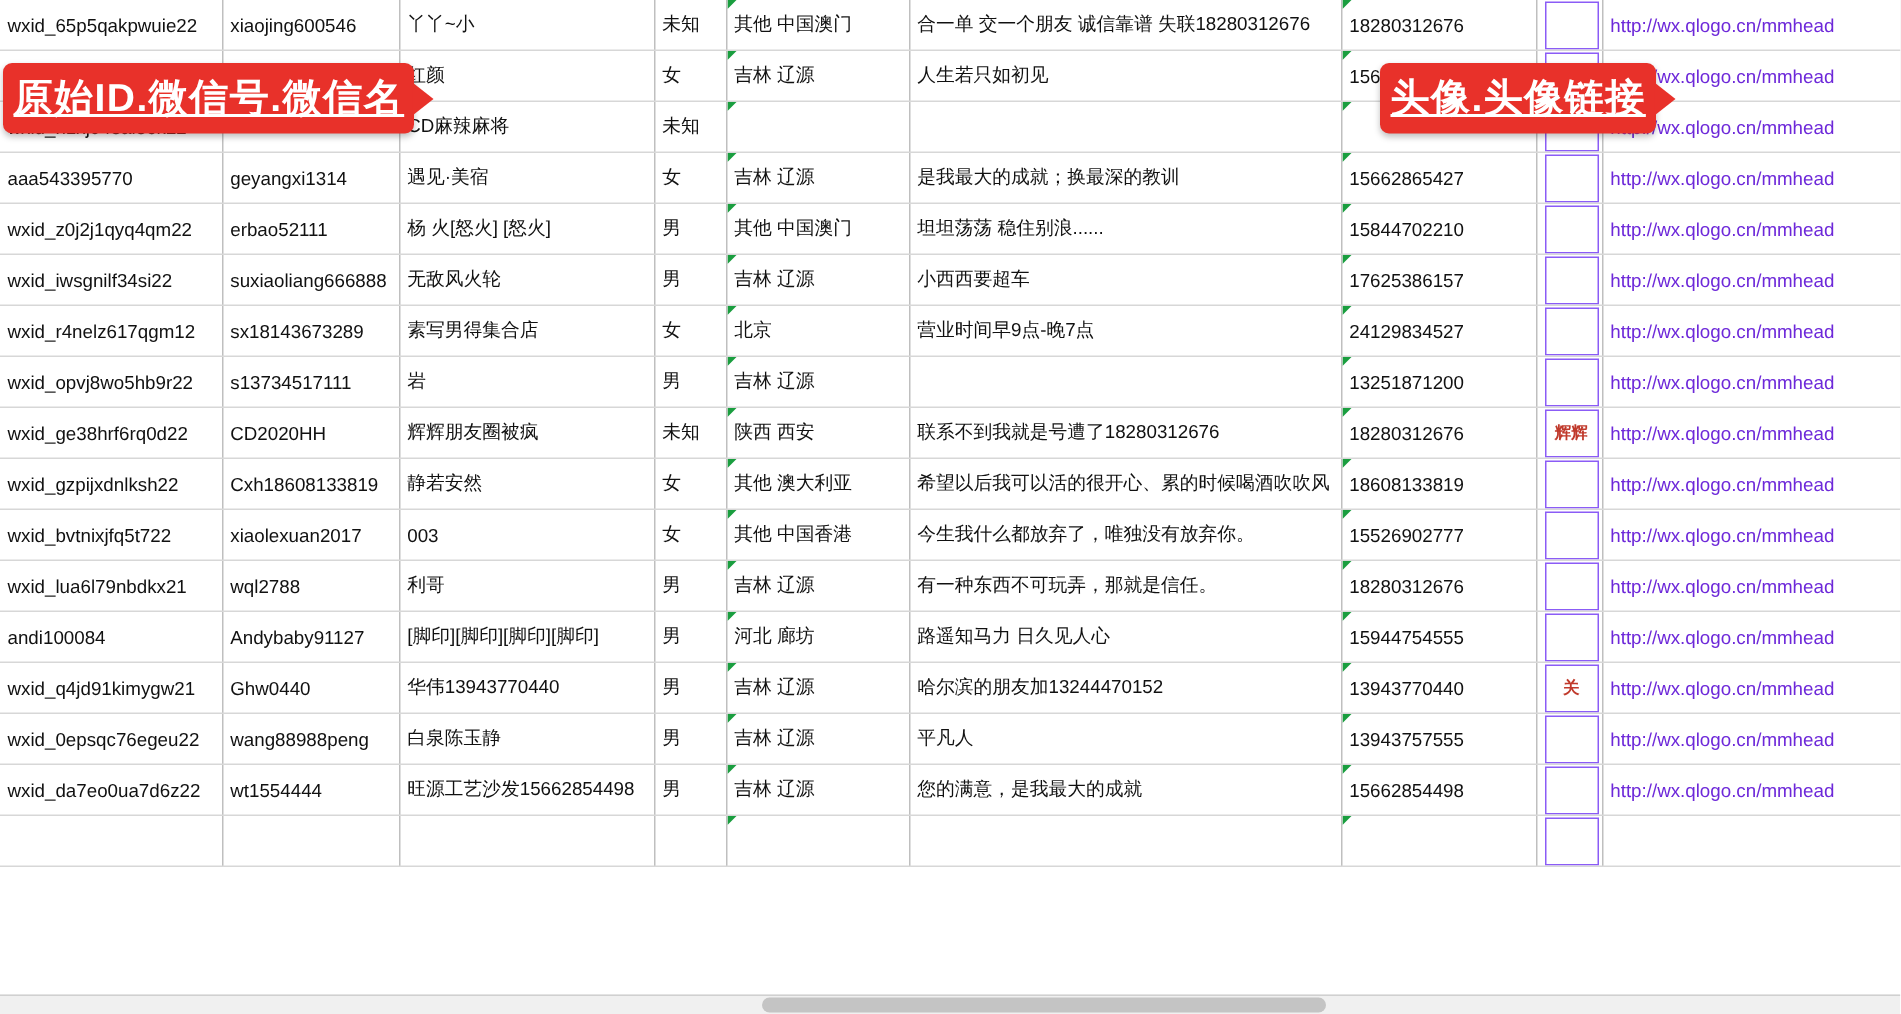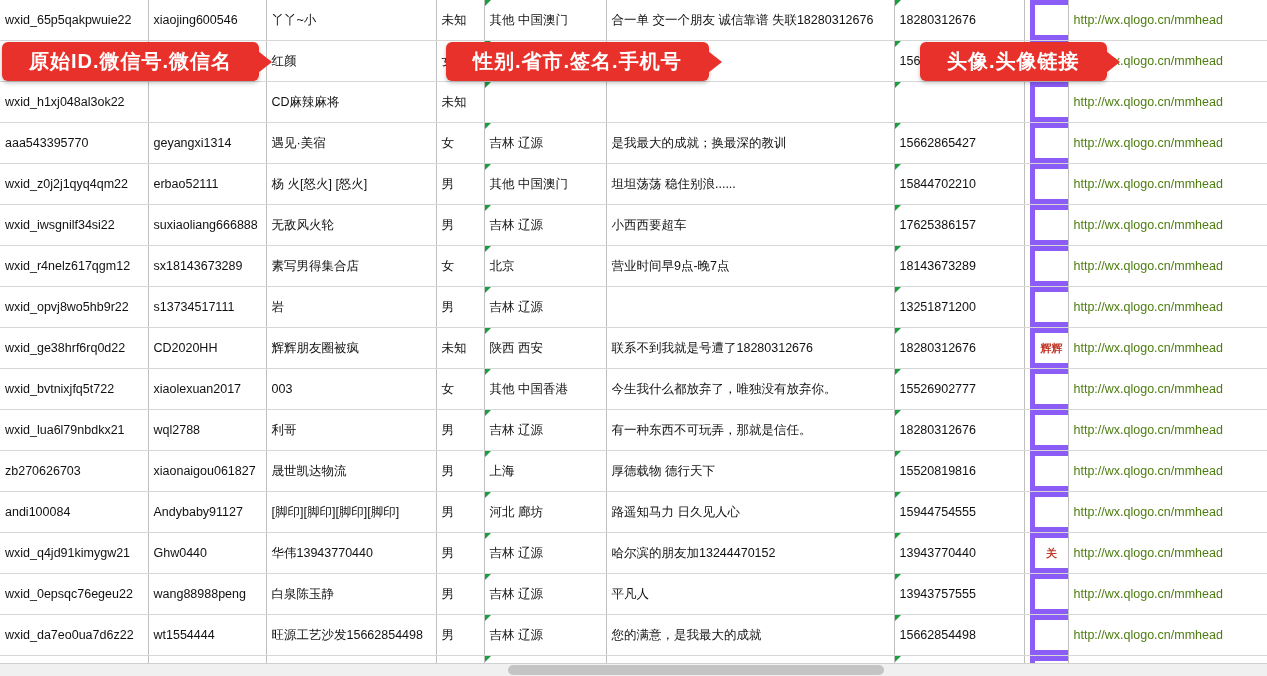--- a/index.html
+++ b/index.html
@@ -37,21 +37,21 @@
   col.c-gender   { width: 48px; }
   col.c-region   { width: 122px; }
   col.c-sign     { width: 288px; }
   col.c-phone    { width: 130px; }
   col.c-avatar   { width: 44px; }
   col.c-link     { width: 199px; }
 
   .cell-origin { padding-left: 3px; margin-top: 43px; }
   .cell-gender { text-align: left; }
   .cell-phone  { text-align: left; }
-  .cell-link   { color: #4d7c0f; }
+  .cell-link   { color: #6d28d9; }
 
   
   td.cell-region { position: relative; }
   td.cell-region::before {
     content: "";
     position: absolute;
     left: 0; top: 0;
     border-top: 6px solid #1a9e3f;
     border-right: 6px solid transparent;
   }
@@ -63,47 +63,48 @@
     border-top: 6px solid #1a9e3f;
     border-right: 6px solid transparent;
   }
 
   
   .avatar {
     width: 34px;
     height: 30px;
     display: block;
     margin: 0 auto;
-    border: 5px solid #8b5cf6;
+    border: 1px solid #8b5cf6;
     background-size: cover;
     position: relative;
     overflow: hidden;
   }
   .av-text {
     font-size: 11px;
     line-height: 30px;
     text-align: center;
     color: #c0392b;
     font-weight: bold;
   }
 
   
   .callout {
     position: absolute;
     display: flex;
     align-items: center;
     background: #e8312a;
     color: #ffffff;
     font-weight: bold;
-    font-size: 20px;
+    font-size: 26px;
     letter-spacing: 1px;
-    padding: 6px 27px;
+    padding: 6px 7px;
     border-radius: 6px;
     box-shadow: 0 2px 4px rgba(0,0,0,0.25);
     white-space: nowrap;
+    text-decoration: underline;
   }
   .callout::after {
     content: "";
     position: absolute;
     right: -13px;
     top: 50%;
     transform: translateY(-50%);
     border-left: 14px solid #e8312a;
     border-top: 11px solid transparent;
     border-bottom: 11px solid transparent;
@@ -228,21 +229,21 @@
           </td>
         <td class="cell-link">http://wx.qlogo.cn/mmhead</td>
       </tr>
       <tr>
         <td class="cell-origin">wxid_r4nelz617qgm12</td>
         <td class="cell-wxid">sx18143673289</td>
         <td class="cell-name">素写男得集合店</td>
         <td class="cell-gender">女</td>
         <td class="cell-region">北京</td>
         <td class="cell-sign">营业时间早9点-晚7点</td>
-        <td class="cell-phone">18143673289</td>
+        <td class="cell-phone">24129834527</td>
         <td class="cell-avatar">
             <span class="avatar av-text"></span>
           </td>
         <td class="cell-link">http://wx.qlogo.cn/mmhead</td>
       </tr>
       <tr>
         <td class="cell-origin">wxid_opvj8wo5hb9r22</td>
         <td class="cell-wxid">s13734517111</td>
         <td class="cell-name">岩</td>
         <td class="cell-gender">男</td>
@@ -261,53 +262,53 @@
         <td class="cell-gender">未知</td>
         <td class="cell-region">陕西 西安</td>
         <td class="cell-sign">联系不到我就是号遭了18280312676</td>
         <td class="cell-phone">18280312676</td>
         <td class="cell-avatar">
             <span class="avatar av-text">辉辉</span>
           </td>
         <td class="cell-link">http://wx.qlogo.cn/mmhead</td>
       </tr>
       <tr>
+        <td class="cell-origin">wxid_gzpijxdnlksh22</td>
+        <td class="cell-wxid">Cxh18608133819</td>
+        <td class="cell-name">静若安然</td>
+        <td class="cell-gender">女</td>
+        <td class="cell-region">其他 澳大利亚</td>
+        <td class="cell-sign">希望以后我可以活的很开心、累的时候喝酒吹吹风</td>
+        <td class="cell-phone">18608133819</td>
+        <td class="cell-avatar">
+            <span class="avatar av-text"></span>
+          </td>
+        <td class="cell-link">http://wx.qlogo.cn/mmhead</td>
+      </tr>
+      <tr>
         <td class="cell-origin">wxid_bvtnixjfq5t722</td>
         <td class="cell-wxid">xiaolexuan2017</td>
         <td class="cell-name">003</td>
         <td class="cell-gender">女</td>
         <td class="cell-region">其他 中国香港</td>
         <td class="cell-sign">今生我什么都放弃了，唯独没有放弃你。</td>
         <td class="cell-phone">15526902777</td>
         <td class="cell-avatar">
             <span class="avatar av-text"></span>
           </td>
         <td class="cell-link">http://wx.qlogo.cn/mmhead</td>
       </tr>
       <tr>
         <td class="cell-origin">wxid_lua6l79nbdkx21</td>
         <td class="cell-wxid">wql2788</td>
         <td class="cell-name">利哥</td>
         <td class="cell-gender">男</td>
         <td class="cell-region">吉林 辽源</td>
         <td class="cell-sign">有一种东西不可玩弄，那就是信任。</td>
         <td class="cell-phone">18280312676</td>
-        <td class="cell-avatar">
-            <span class="avatar av-text"></span>
-          </td>
-        <td class="cell-link">http://wx.qlogo.cn/mmhead</td>
-      </tr>
-      <tr>
-        <td class="cell-origin">zb270626703</td>
-        <td class="cell-wxid">xiaonaigou061827</td>
-        <td class="cell-name">晟世凯达物流</td>
-        <td class="cell-gender">男</td>
-        <td class="cell-region">上海</td>
-        <td class="cell-sign">厚德载物 德行天下</td>
-        <td class="cell-phone">15520819816</td>
         <td class="cell-avatar">
             <span class="avatar av-text"></span>
           </td>
         <td class="cell-link">http://wx.qlogo.cn/mmhead</td>
       </tr>
       <tr>
         <td class="cell-origin">andi100084</td>
         <td class="cell-wxid">Andybaby91127</td>
         <td class="cell-name">[脚印][脚印][脚印][脚印]</td>
         <td class="cell-gender">男</td>
@@ -368,20 +369,19 @@
         <td class="cell-phone"></td>
         <td class="cell-avatar">
             <span class="avatar av-text"></span>
           </td>
         <td class="cell-link"></td>
       </tr>
     </tbody>
   </table>
 
   <div class="callout" id="callout-1">原始ID.微信号.微信名</div>
-  <div class="callout" id="callout-2">性别.省市.签名.手机号</div>
   <div class="callout" id="callout-3">头像.头像链接</div>
 
   <div class="hscroll">
     <div class="hscroll-thumb"></div>
   </div>
 
 </div>
 
 </body></html>

